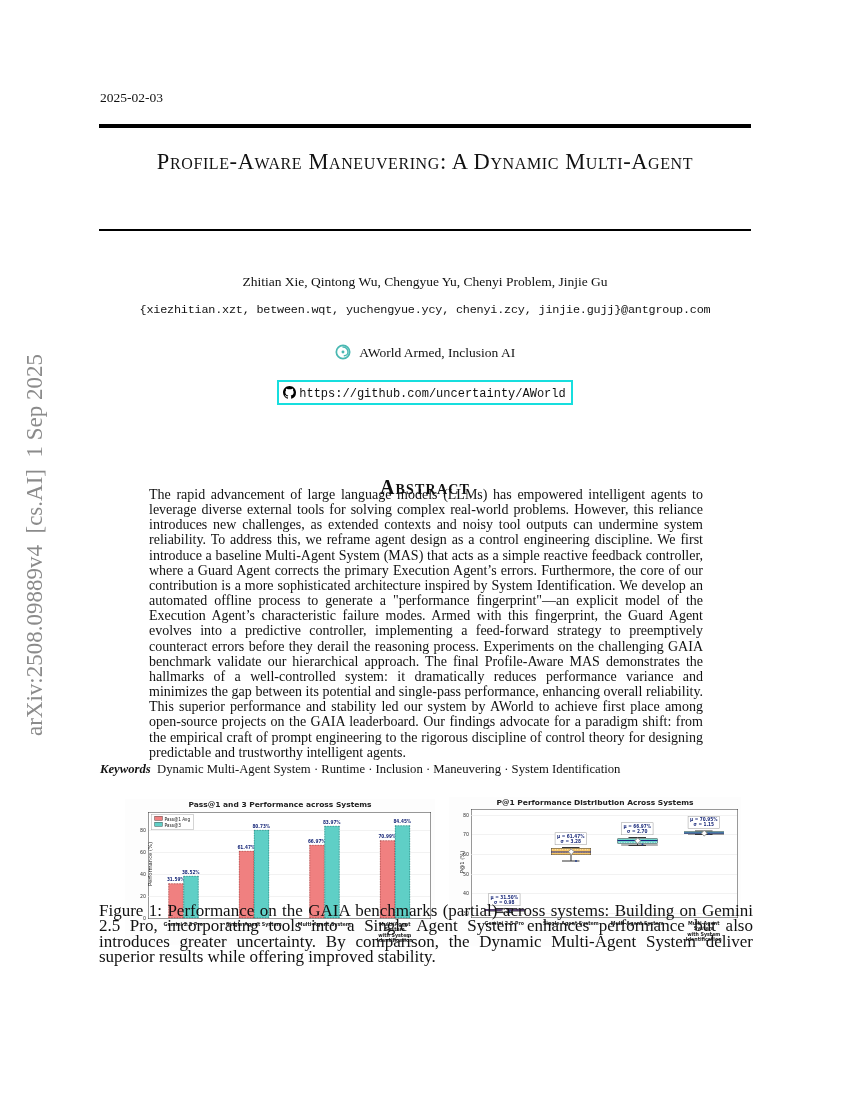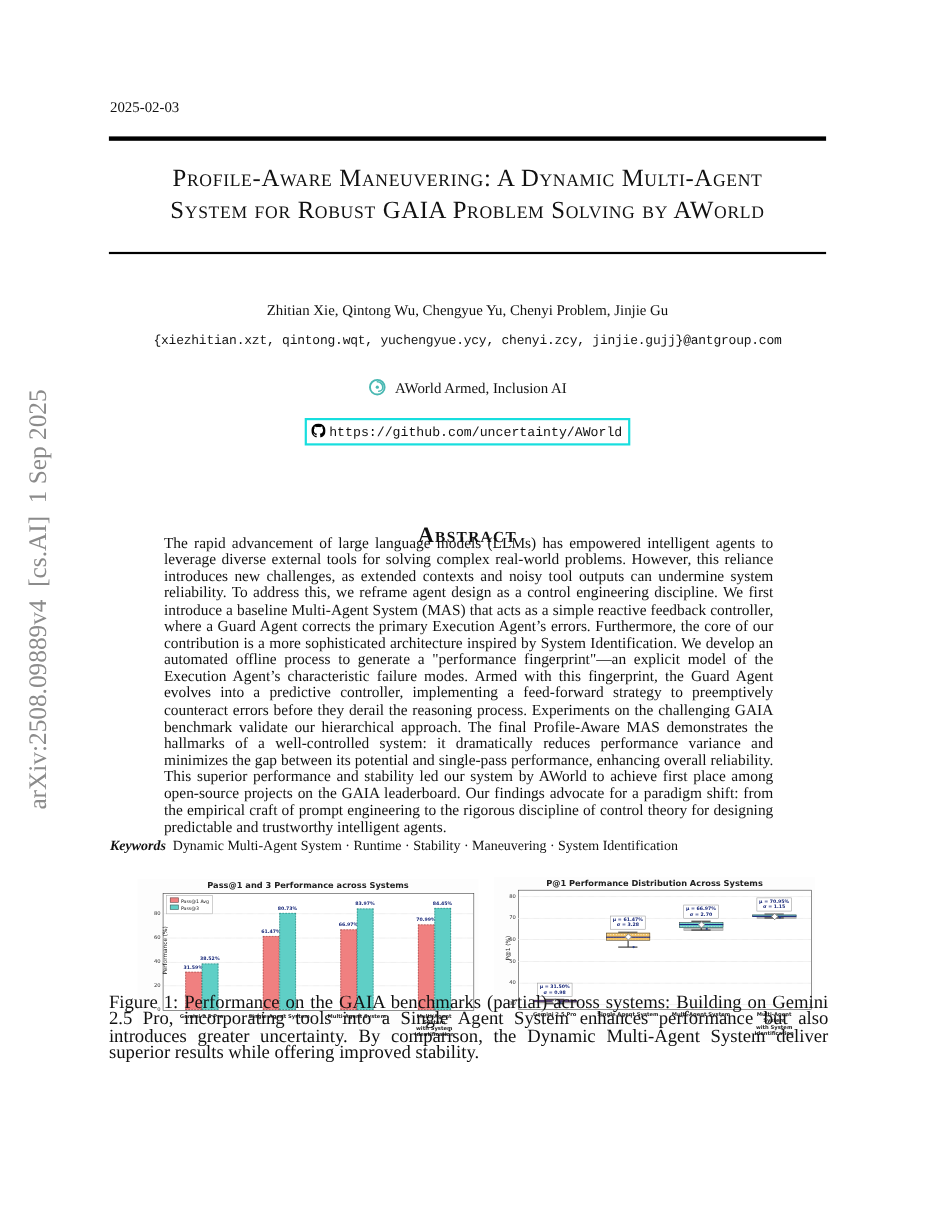--- a/index.html
+++ b/index.html
@@ -56,26 +56,25 @@
 
 <div id="page">
 
   <div id="arxiv-side" class="abs">arXiv:2508.09889v4  [cs.AI]  1 Sep 2025</div>
 
   <div id="date" class="abs">2025-02-03</div>
   <div id="rule1" class="abs rule"></div>
 
   <div id="title" class="abs center">
     <div>Profile-Aware Maneuvering: A Dynamic Multi-Agent</div>
-    <div>System for Robust GAIA Problem Solving by AWorld</div>
   </div>
   <div id="rule2" class="abs rule"></div>
 
   <div id="authors" class="abs center">Zhitian Xie, Qintong Wu, Chengyue Yu, Chenyi Problem, Jinjie Gu</div>
-  <div id="emails" class="abs center">{xiezhitian.xzt, qintong.wqt, yuchengyue.ycy, chenyi.zcy, jinjie.gujj}@antgroup.com</div>
+  <div id="emails" class="abs center">{xiezhitian.xzt, between.wqt, yuchengyue.ycy, chenyi.zcy, jinjie.gujj}@antgroup.com</div>
 
   <div id="affil" class="abs center">
     <span class="logo">
       <svg width="16" height="16" viewBox="0 0 24 24">
         <circle cx="12" cy="12" r="10" fill="none" stroke="#49b8b2" stroke-width="2.6"></circle>
         <path d="M12 4.5 A7.5 7.5 0 0 1 19.5 12 A5.5 5.5 0 0 1 14 17.5" fill="none" stroke="#49b8b2" stroke-width="2.2" stroke-linecap="round"></path>
         <circle cx="12" cy="12" r="2.2" fill="#49b8b2"></circle>
       </svg>
     </span><span>AWorld Armed, Inclusion AI</span>
   </div>
@@ -85,21 +84,21 @@
       <svg width="13" height="13" viewBox="0 0 24 24">
         <path fill="#000" d="M12 0C5.37 0 0 5.37 0 12c0 5.31 3.435 9.795 8.205 11.385.6.105.825-.255.825-.57 0-.285-.015-1.23-.015-2.235-3.015.555-3.795-.735-4.035-1.41-.135-.345-.72-1.41-1.23-1.695-.42-.225-1.02-.78-.015-.795.945-.015 1.62.87 1.845 1.23 1.08 1.815 2.805 1.305 3.495.99.105-.78.42-1.305.765-1.605-2.67-.3-5.46-1.335-5.46-5.925 0-1.305.465-2.385 1.23-3.225-.12-.3-.54-1.53.12-3.18 0 0 1.005-.315 3.3 1.23.96-.27 1.98-.405 3-.405s2.04.135 3 .405c2.295-1.56 3.3-1.23 3.3-1.23.66 1.65.24 2.88.12 3.18.765.84 1.23 1.905 1.23 3.225 0 4.605-2.805 5.625-5.475 5.925.435.375.81 1.095.81 2.22 0 1.605-.015 2.895-.015 3.3 0 .315.225.69.825.57A12.02 12.02 0 0 0 24 12c0-6.63-5.37-12-12-12z"></path>
       </svg><a href="#">https://github.com/uncertainty/AWorld</a>
     </span>
   </div>
 
   <div id="abs-head" class="abs center">Abstract</div>
   <div id="abs-body" class="abs">The rapid advancement of large language models (LLMs) has empowered intelligent agents to leverage diverse external tools for solving complex real-world problems. However, this reliance introduces new challenges, as extended contexts and noisy tool outputs can undermine system reliability. To address this, we reframe agent design as a control engineering discipline. We first introduce a baseline Multi-Agent System (MAS) that acts as a simple reactive feedback controller, where a Guard Agent corrects the primary Execution Agent’s errors. Furthermore, the core of our contribution is a more sophisticated architecture inspired by System Identification. We develop an automated offline process to generate a "performance fingerprint"—an explicit model of the Execution Agent’s characteristic failure modes. Armed with this fingerprint, the Guard Agent evolves into a predictive controller, implementing a feed-forward strategy to preemptively counteract errors before they derail the reasoning process. Experiments on the challenging GAIA benchmark validate our hierarchical approach. The final Profile-Aware MAS demonstrates the hallmarks of a well-controlled system: it dramatically reduces performance variance and minimizes the gap between its potential and single-pass performance, enhancing overall reliability. This superior performance and stability led our system by AWorld to achieve first place among open-source projects on the GAIA leaderboard. Our findings advocate for a paradigm shift: from the empirical craft of prompt engineering to the rigorous discipline of control theory for designing predictable and trustworthy intelligent agents.</div>
 
   <div id="keywords" class="abs">
-    <b>Keywords</b>&nbsp;&nbsp;<span>Dynamic Multi-Agent System · Runtime · Stability · Maneuvering · System Identification</span>
+    <b>Keywords</b>&nbsp;&nbsp;<span>Dynamic Multi-Agent System · Runtime · Inclusion · Maneuvering · System Identification</span>
   </div>
 
   <div id="chart1" class="chartbox">
       <div class="ct">Pass@1 and 3 Performance across Systems</div>
       <div class="plot" style="left: 46px; top: 26px; width: 564px; height: 212px;"></div>
       <div class="ylab" style="left: 6px; top: 124px;">Performance (%)</div>
       <div class="ytick" style="left: 12px; top: 232px;">0</div>
       <div class="grid" style="left: 46px; width: 564px; top: 194.289px;"></div>
       <div class="ytick" style="left: 12px; top: 188.289px;">20</div>
       <div class="grid" style="left: 46px; width: 564px; top: 150.577px;"></div>

